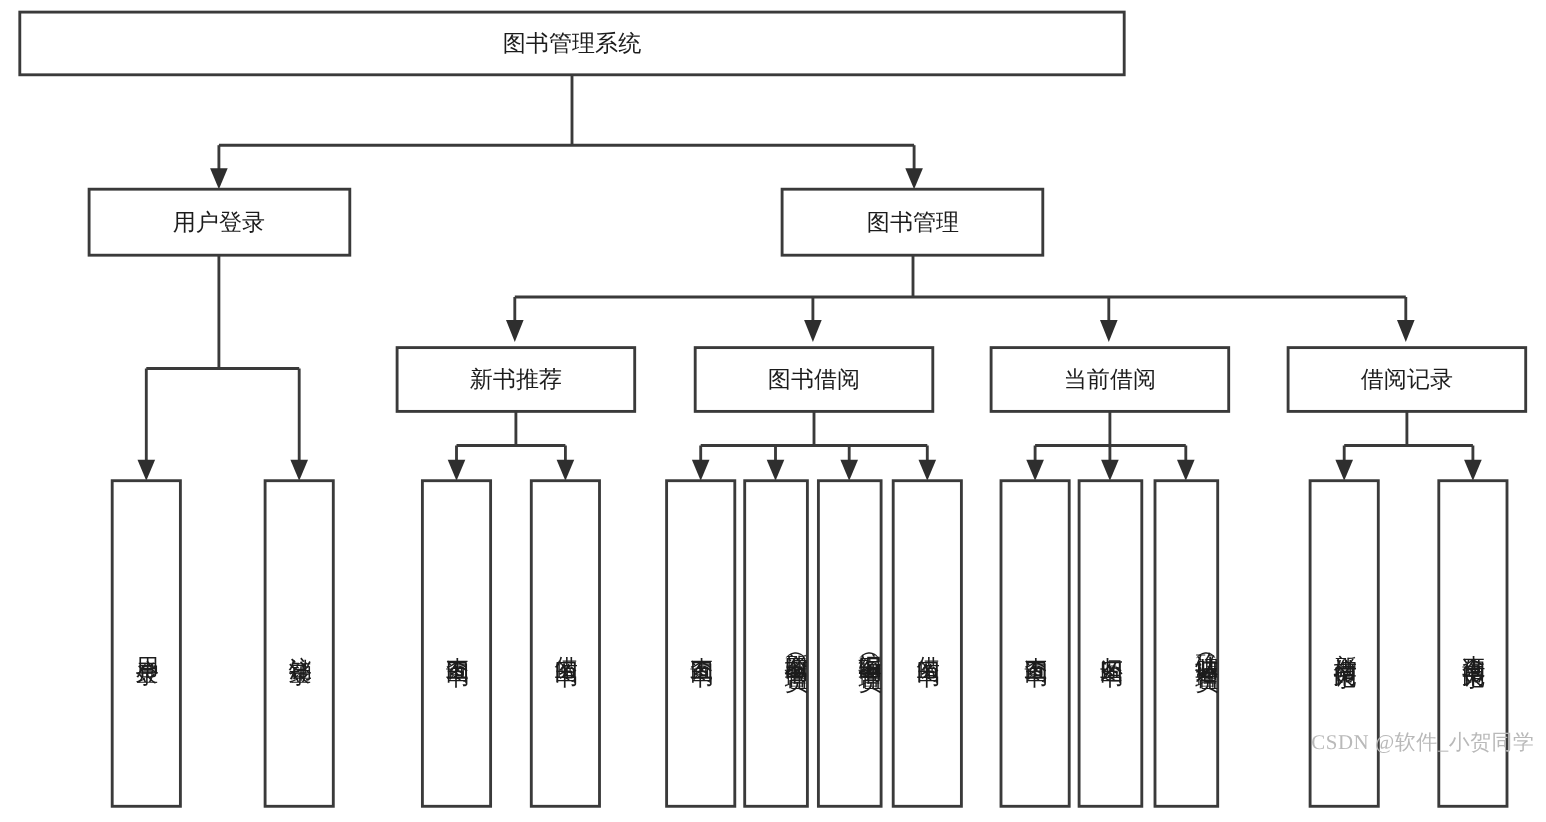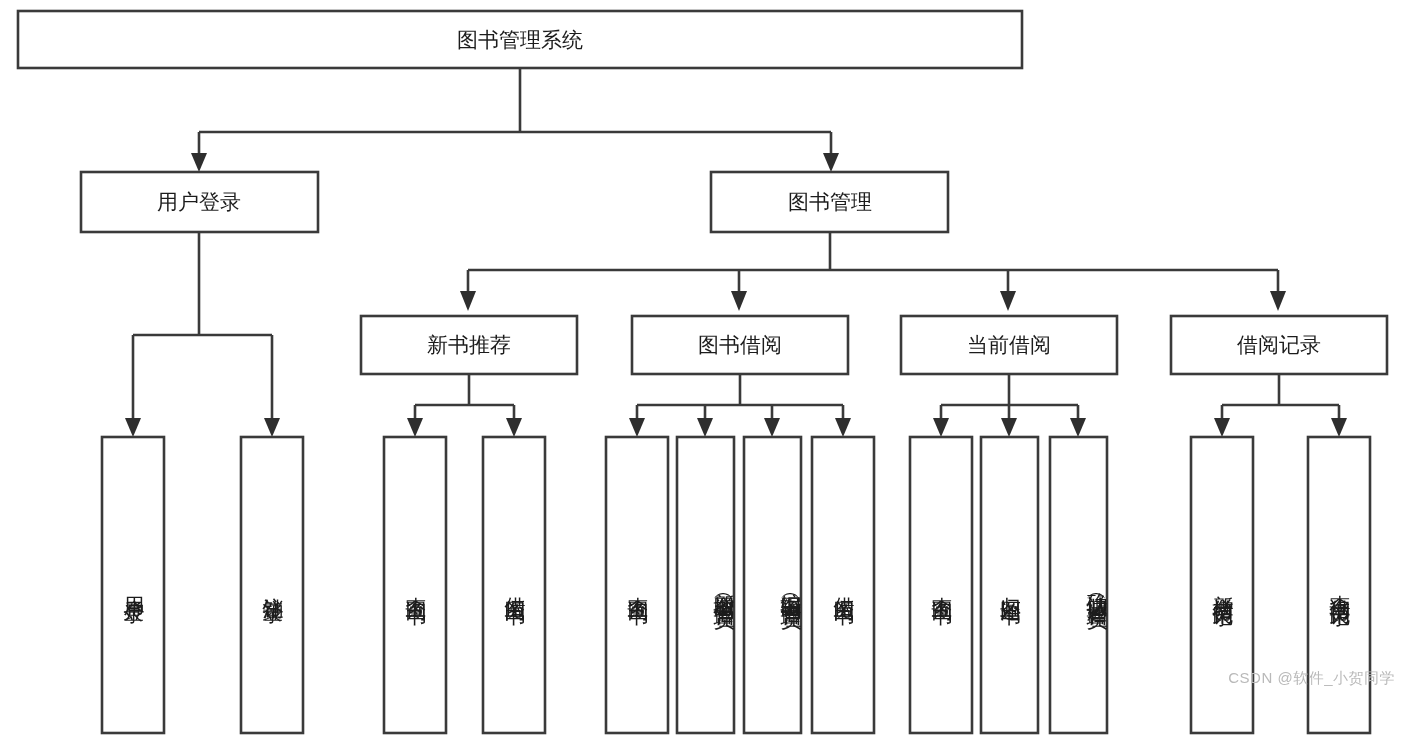--- a/index.html
+++ b/index.html
@@ -62,22 +62,22 @@
     align-items: center;
     justify-content: center;
     text-align: center;
     white-space: nowrap;
     pointer-events: none;
   }
   .watermark {
     position: absolute;
     right: 10px;
     bottom: 4px;
-    font-family: Liberation Sans, sans-serif;
-    font-size: 15px;
+    font-family: Liberation Serif, serif;
+    font-size: 19px;
     color: #b9b9b9;
     white-space: nowrap;
     letter-spacing: 0.5px;
   }
 </style>
 </head>
 <body>
 
 <div id="diagram-root">
 

